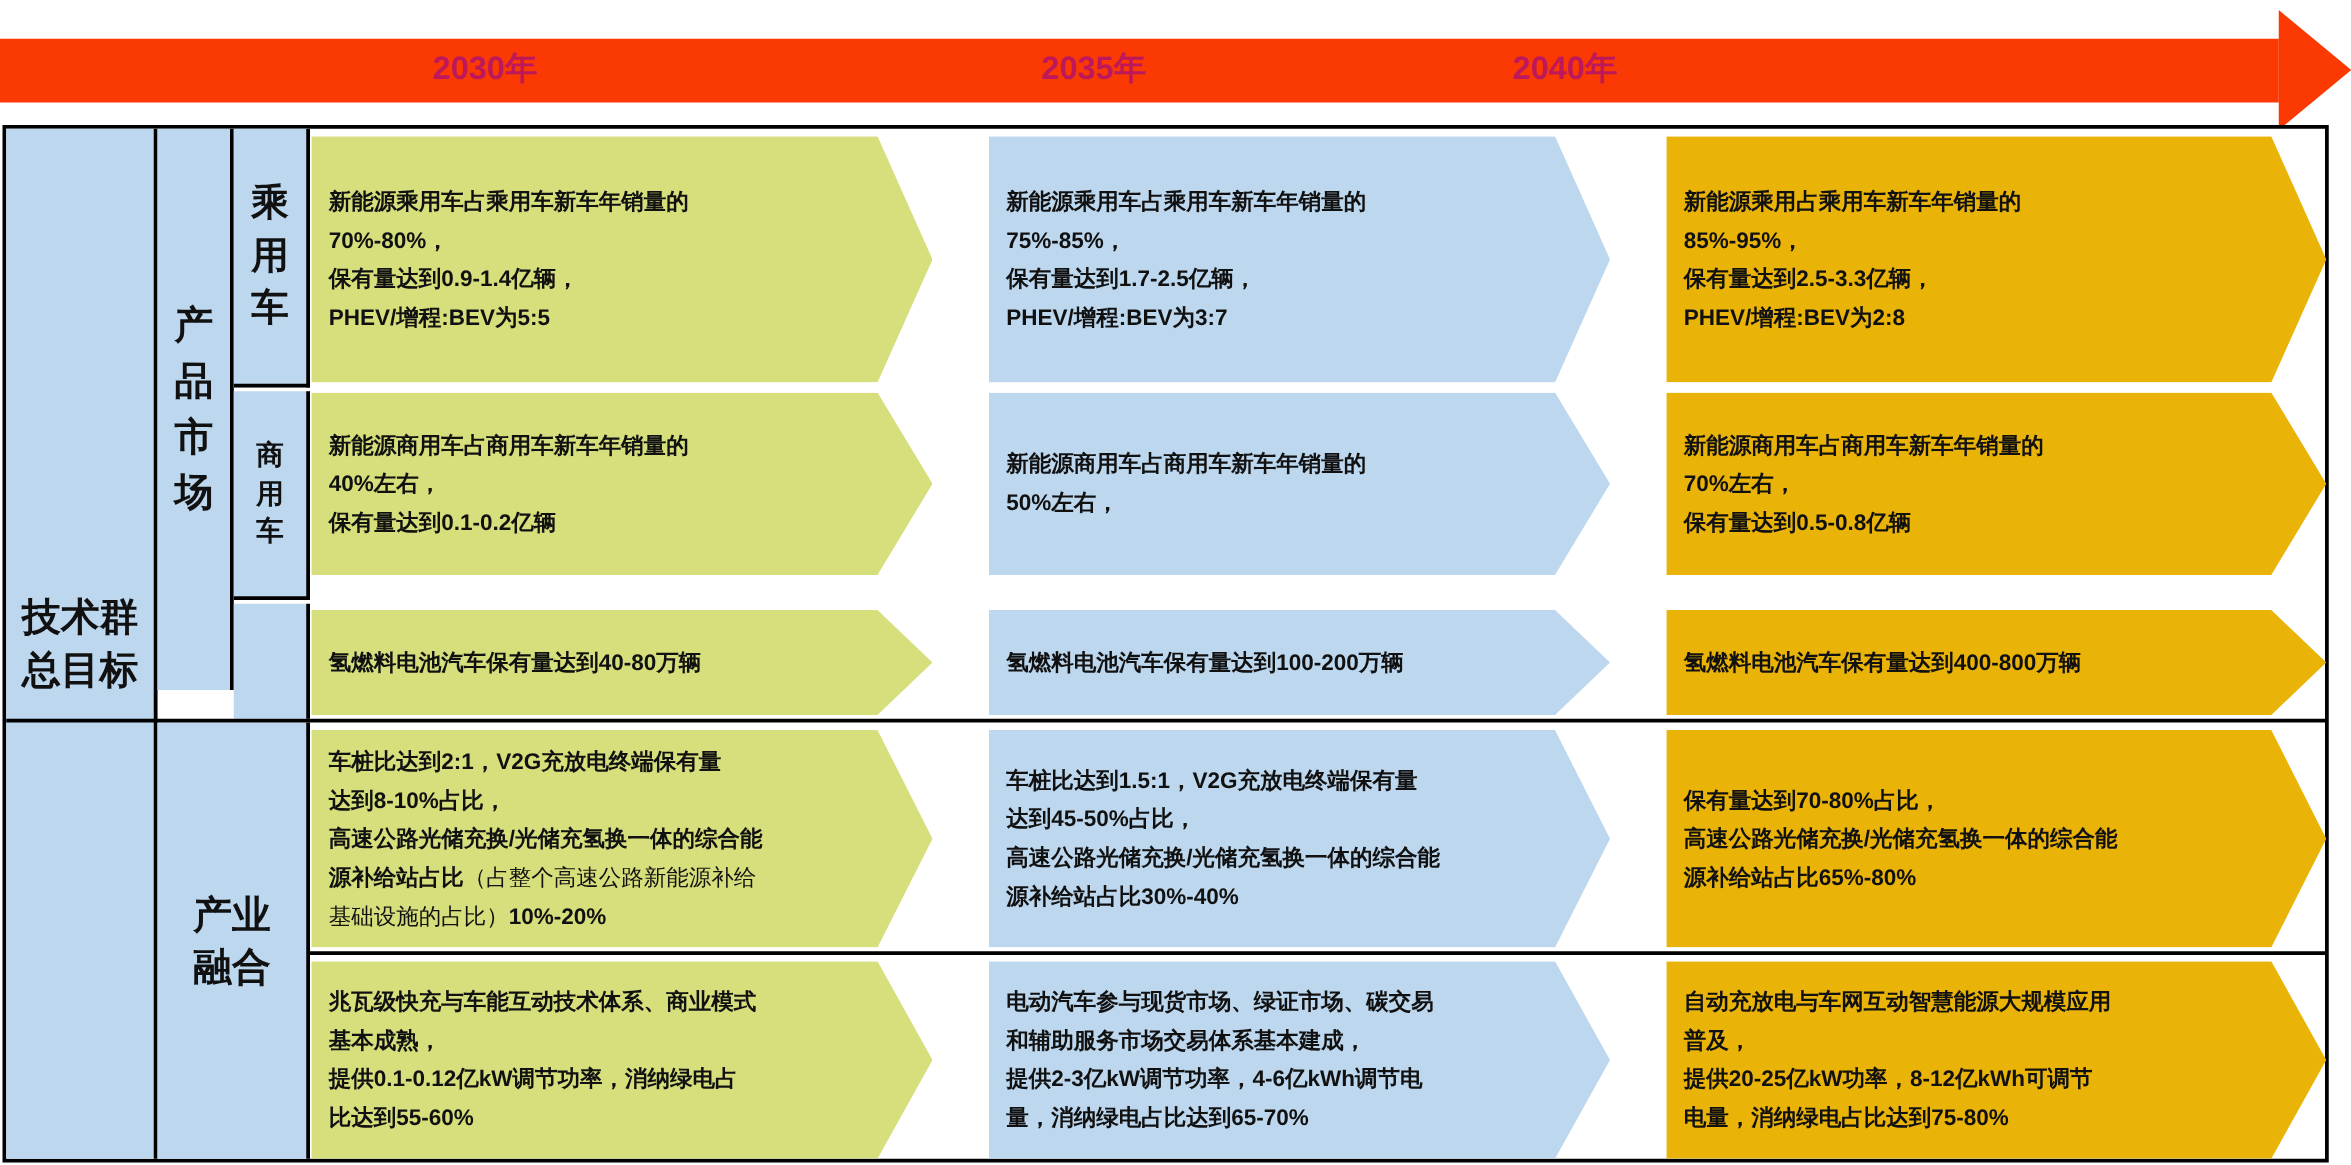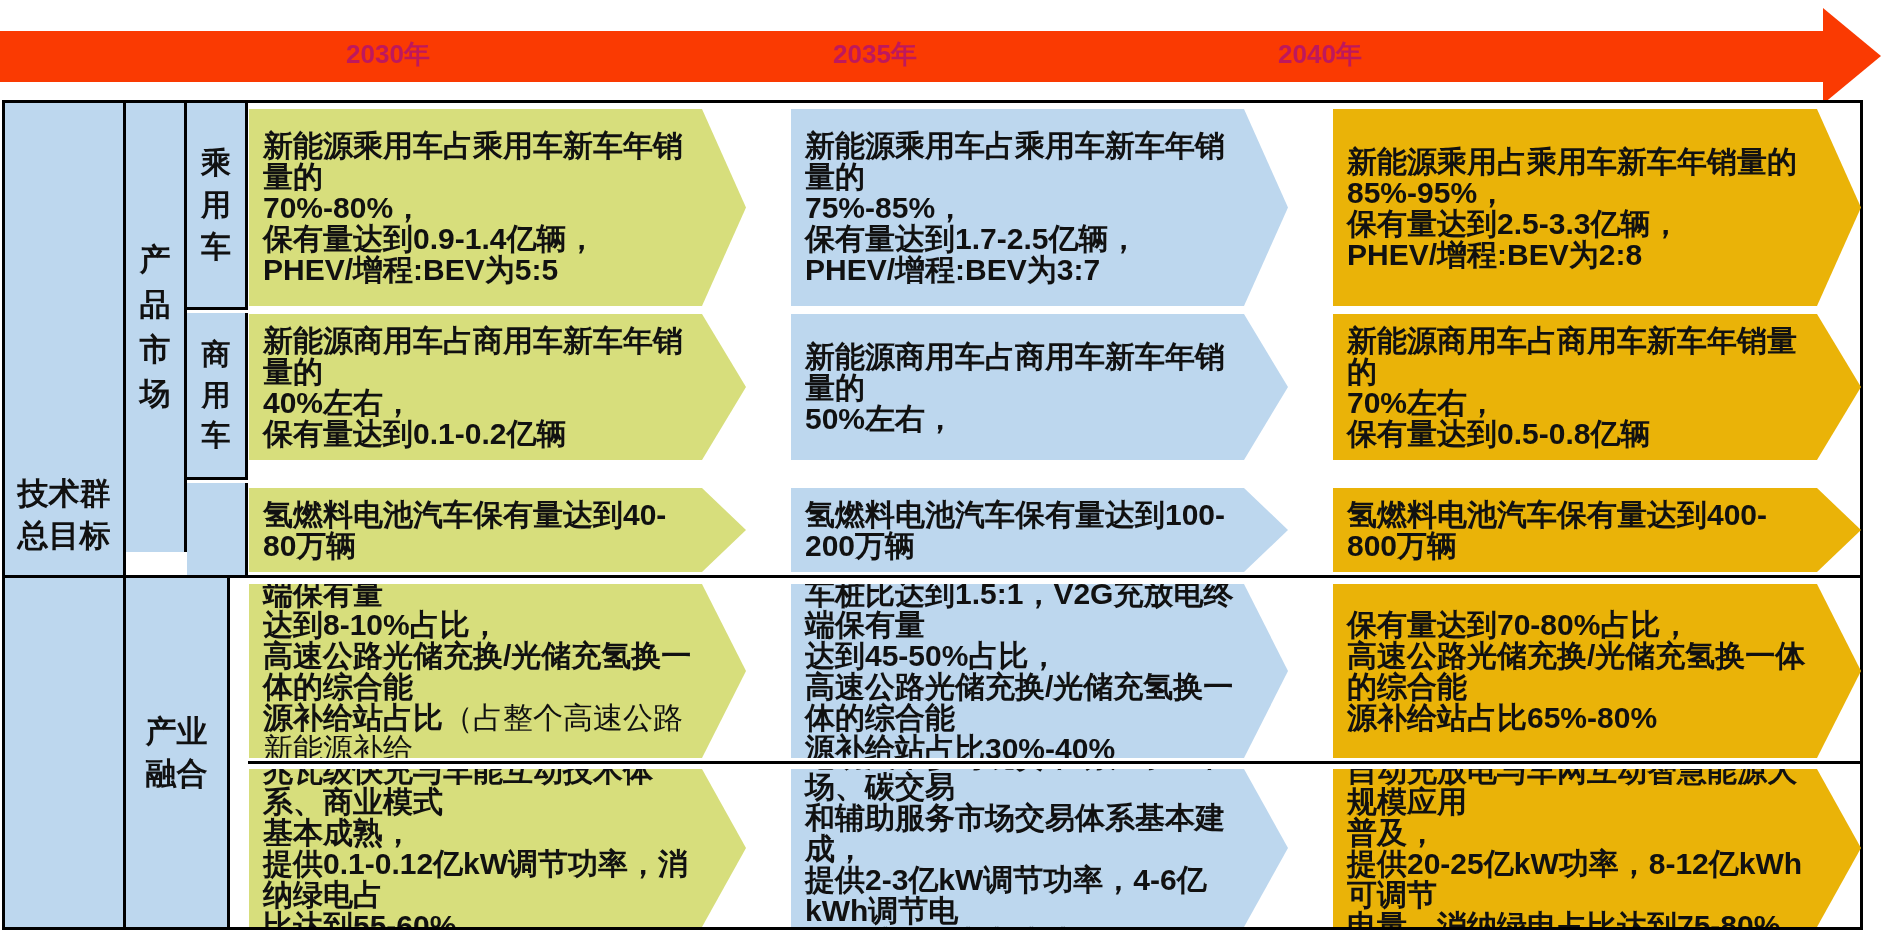--- a/index.html
+++ b/index.html
@@ -6,49 +6,49 @@
   .stage{position:relative;width:1881px;height:932px;background:#ffffff;overflow:hidden;
          font-family:"Liberation Sans","DejaVu Sans",sans-serif;color:#111;}
 
   
   .arrow-bar{position:absolute;left:0;top:31px;width:1823px;height:51px;background:#fa3a02;}
   .arrow-head{position:absolute;left:1823px;top:8px;width:0;height:0;
               border-top:48px solid transparent;border-bottom:48px solid transparent;
               border-left:58px solid #fa3a02;}
   .year{position:absolute;top:37px;transform:translateX(-50%);color:#be185d;
         font-weight:bold;font-size:26px;white-space:nowrap;}
-  .y0{left:388px;} .y1{left:875px;} .y2{left:1320px;}
+  .y0{left:388px;} .y1{left:875px;} .y2{left:1252px;}
 
   
   .table{position:absolute;left:2px;top:100px;width:1861px;height:830px;
          border:3px solid #000;box-sizing:border-box;background:#ffffff;}
 
   .lab{position:absolute;background:#bdd7ee;display:flex;align-items:center;justify-content:center;
        font-weight:bold;box-sizing:border-box;font-family:Liberation Serif, serif;}
   .lab span{display:block;text-align:center;line-height:1.35;}
   .lab-goal{left:0;top:0;width:121px;height:824px;border-right:3px solid #000;font-size:31px;}
   .lab-goal span{width:3em;}
   .lab-market{left:121px;top:0;width:61px;height:449px;border-right:3px solid #000;font-size:31px;}
   .lab-market span{width:1.1em;line-height:1.45;}
   .lab-pass{left:182px;top:0;width:61px;height:207px;border-right:3px solid #000;
             border-bottom:3px solid #000;font-size:30px;}
   .lab-pass span,.lab-comm span{width:1.1em;line-height:1.4;}
   .lab-comm{left:182px;top:210px;width:61px;height:167px;border-right:3px solid #000;
-            border-bottom:3px solid #000;font-size:29px;}
+            border-bottom:3px solid #000;font-size:22px;}
   .lab-h2{left:182px;top:380px;width:61px;height:92px;border-right:3px solid #000;}
-  .lab-fusion{left:121px;top:475px;width:104px;height:349px;border-right:3px solid #000;font-size:31px;}
+  .lab-fusion{left:121px;top:475px;width:122px;height:349px;border-right:3px solid #000;font-size:31px;}
   .lab-fusion span{width:2em;}
 
   .hline-mid{position:absolute;left:0;top:472px;width:100%;height:3px;background:#000;}
   .hline-low{position:absolute;left:243px;top:658px;right:0;height:3px;background:#000;}
 
   
   .cell{position:absolute;display:flex;flex-direction:column;justify-content:center;
         padding:6px 54px 6px 14px;box-sizing:border-box;font-weight:bold;
-        font-size:30px;line-height:31px;
+        font-size:18px;line-height:31px;
         clip-path:polygon(0 0, calc(100% - 44px) 0, 100% 50%, calc(100% - 44px) 100%, 0 100%);}
   .cell .light{font-weight:normal;}
   .cx0{left:244px;width:497px;background:#d7de7c;}
   .cx1{left:786px;width:497px;background:#bdd7ee;}
   .cx2{left:1328px;width:528px;background:#eab308;}
   .ry0{top:6px;height:197px;}
   .ry1{top:211px;height:146px;}
   .ry2{top:385px;height:84px;}
   .ry3{top:481px;height:174px;}
   .ry4{top:666px;height:158px;}

